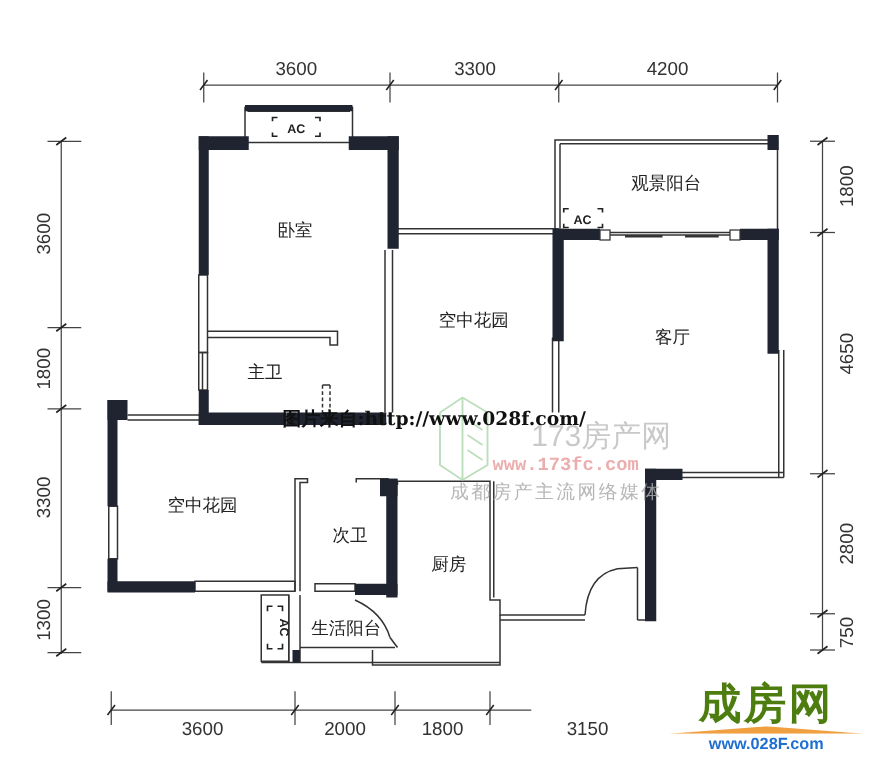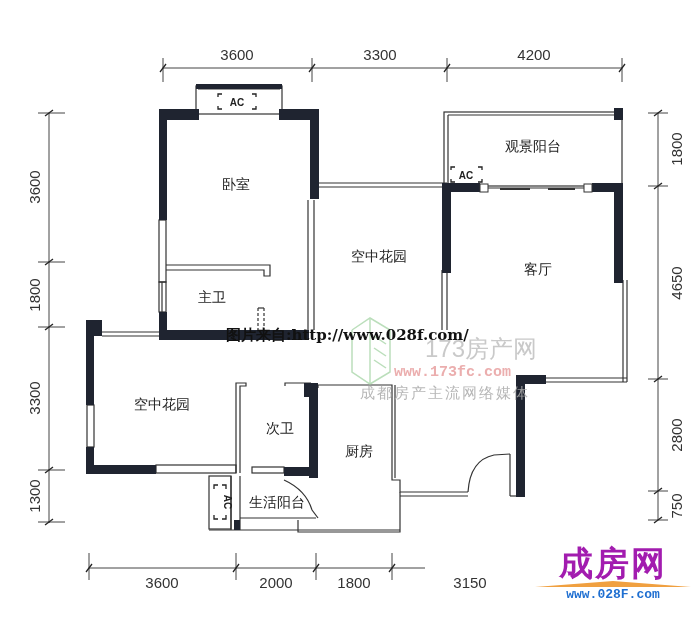--- a/index.html
+++ b/index.html
@@ -6,23 +6,23 @@
   body { width:700px; height:627px; position:relative; overflow:hidden; font-family:"DejaVu Sans", sans-serif; }
   svg { position:absolute; left:0; top:0; }
   .dim { font-family:"Liberation Sans", sans-serif; font-size:15px; fill:#333; }
   .room { font-family:"DejaVu Sans", sans-serif; font-size:14px; fill:#222; }
   .ac { font-family:"Liberation Sans", sans-serif; font-size:10px; fill:#222; font-weight:bold; }
   .wm-url { font-family:"DejaVu Serif", serif; font-size:15px; fill:#111; font-weight:bold; }
   .wm-173 { font-family:"Liberation Sans", sans-serif; font-size:24px; fill:#b8b8b8; opacity:0.75; }
   .wm-173url { font-family:"Liberation Mono", monospace; font-size:15px; fill:#e8a0a0; font-weight:bold; opacity:0.85; }
   .wm-cd { font-family:"DejaVu Sans", sans-serif; font-size:15px; fill:#aaa; opacity:0.85; letter-spacing:2px; }
   .logo { position:absolute; left:533px; top:543px; width:160px; height:80px; }
-  .logo-text { position:absolute; left:0; top:0; width:160px; text-align:center; font-family:"DejaVu Sans", sans-serif; font-weight:bold; font-size:34px; color:#a21caf; letter-spacing:2px; line-height:40px; }
+  .logo-text { position:absolute; left:0; top:0; width:160px; text-align:center; font-family:"DejaVu Sans", sans-serif; font-weight:bold; font-size:34px; color:#4d7c0f; letter-spacing:2px; line-height:40px; }
   .logo-roof { position:absolute; left:2px; top:38px; width:156px; height:6px; }
-  .logo-url { position:absolute; left:0; top:44px; width:160px; text-align:center; font-family:Liberation Mono, monospace; font-weight:bold; font-size:13px; color:#1f6fd1; }
+  .logo-url { position:absolute; left:0; top:44px; width:160px; text-align:center; font-family:Liberation Sans, sans-serif; font-weight:bold; font-size:13px; color:#1f6fd1; }
 </style>
 </head>
 <body>
 
 <svg width="700" height="627" viewBox="0 0 700 627">
 
   <g stroke="#444" stroke-width="1" fill="none">
 
     <line x1="163" y1="68" x2="622" y2="68"></line>
     <line x1="163" y1="58" x2="163" y2="82"></line>

